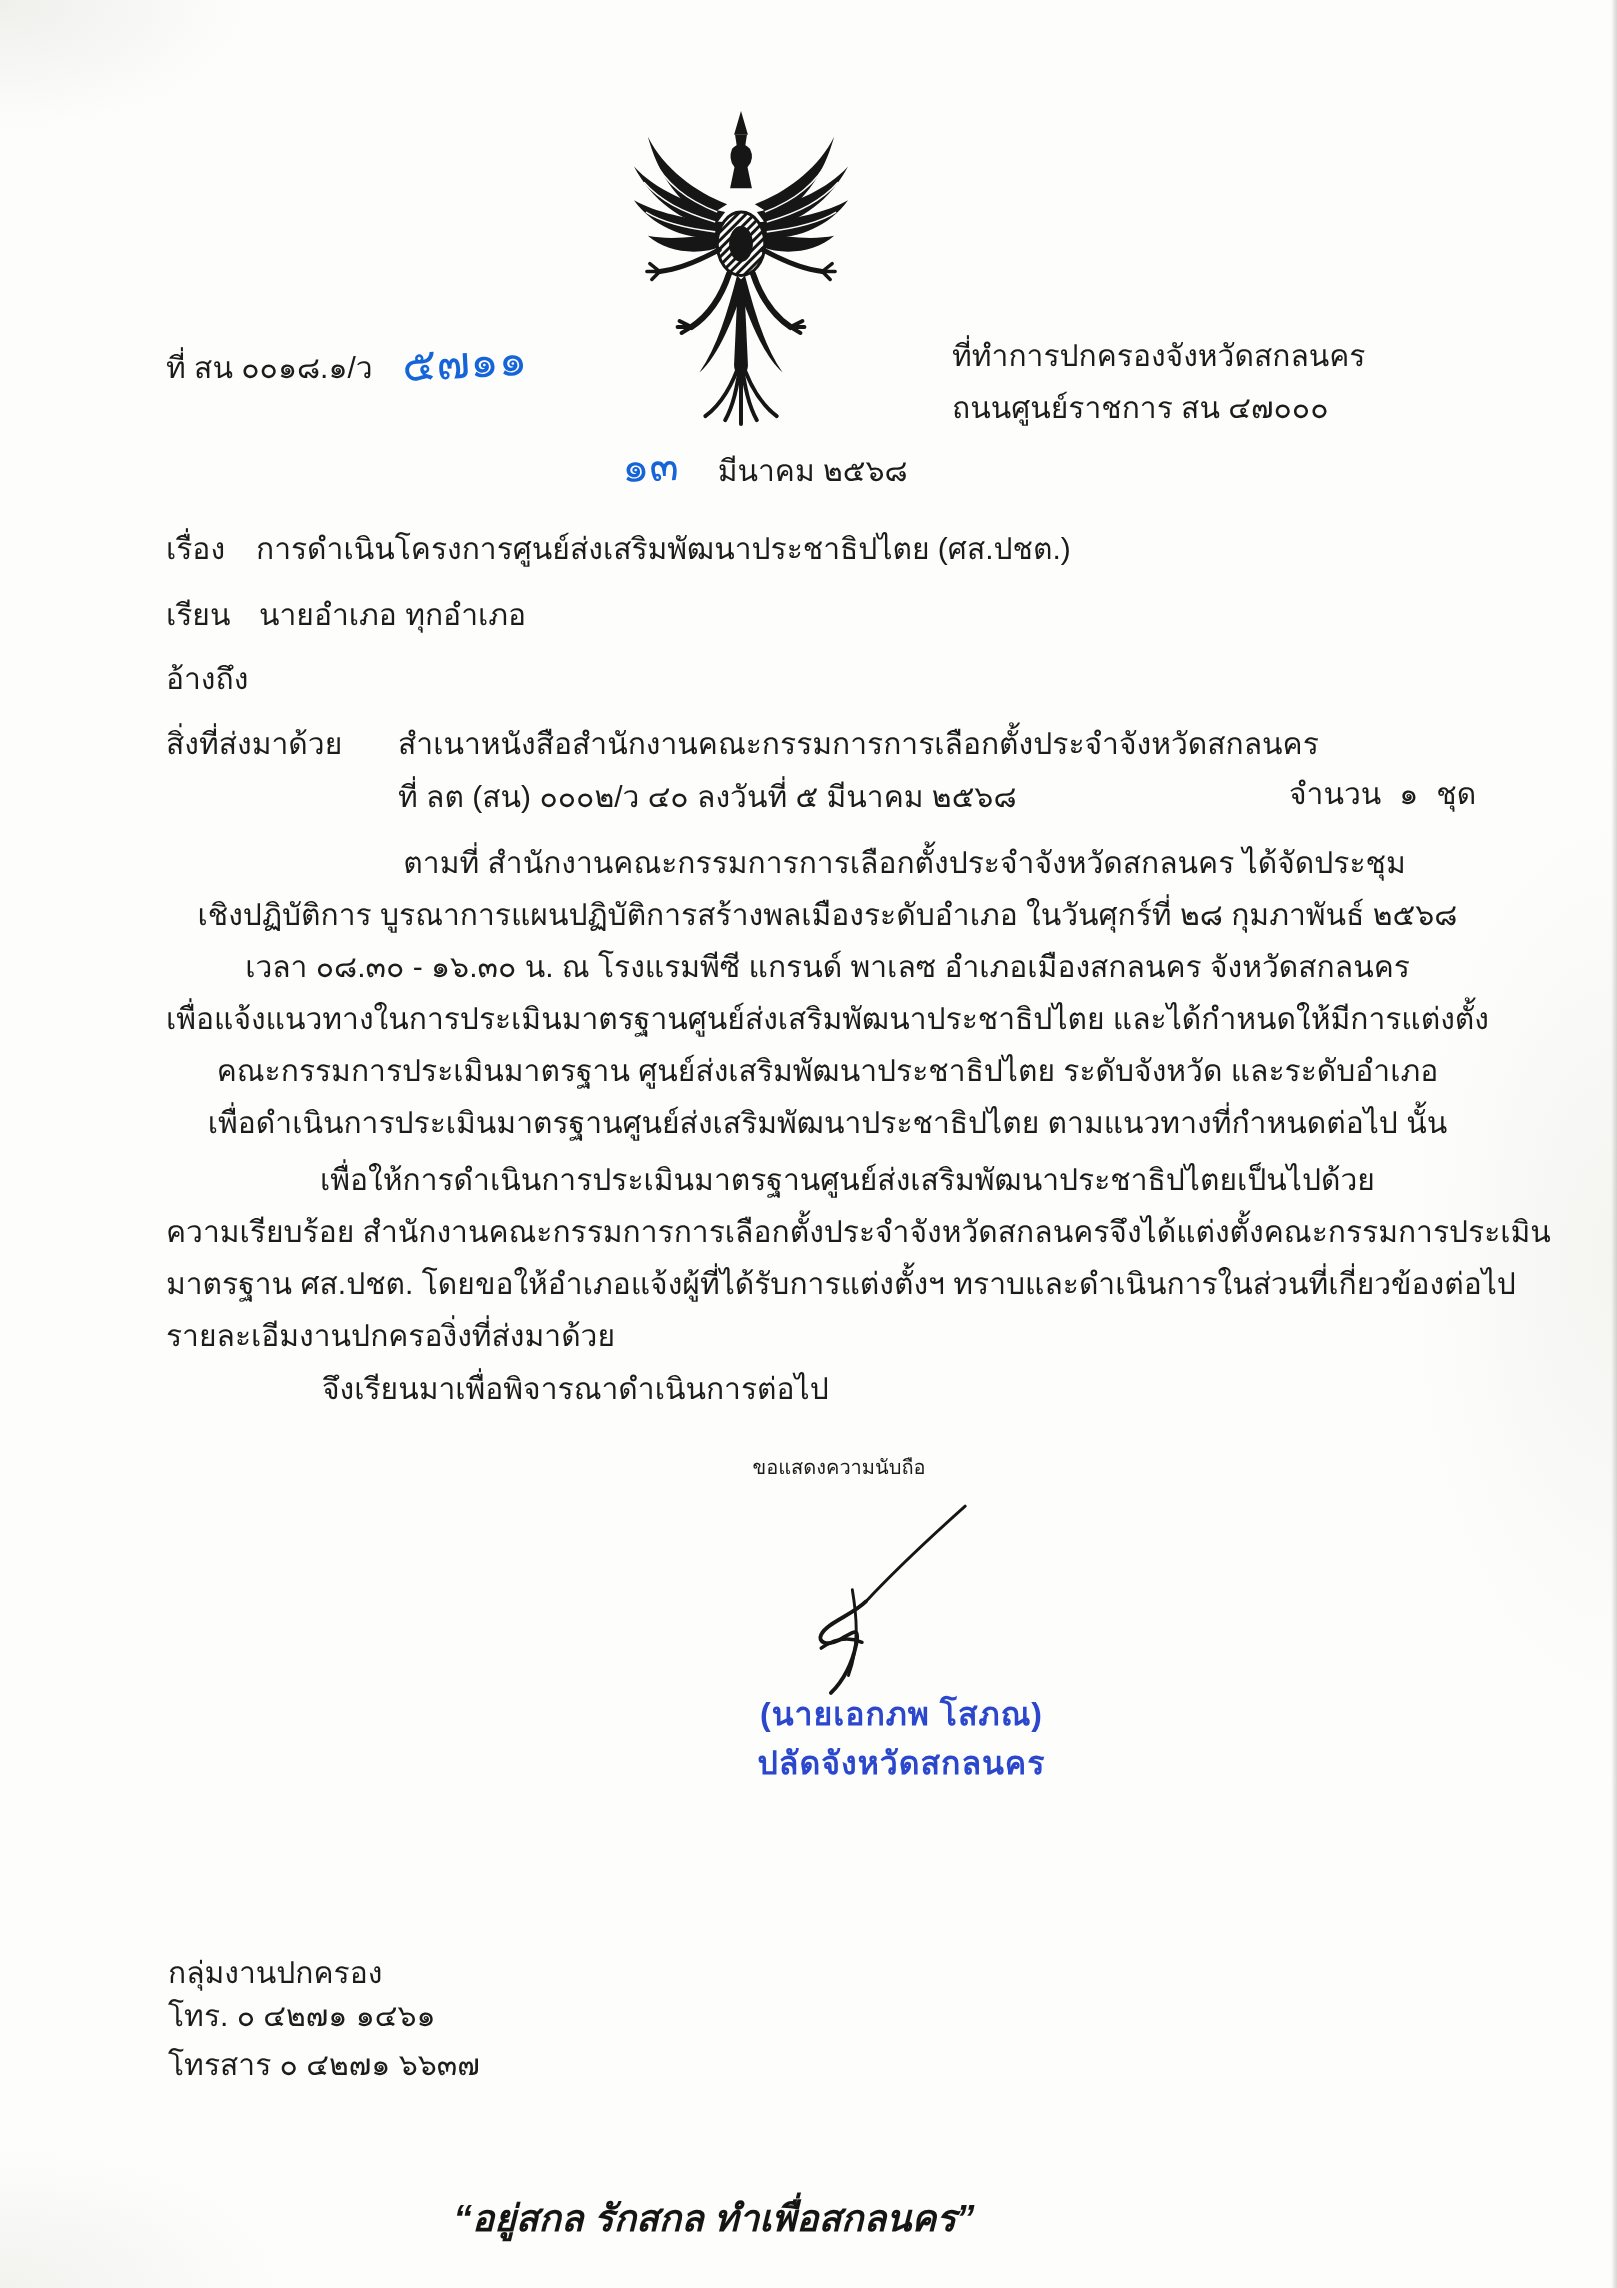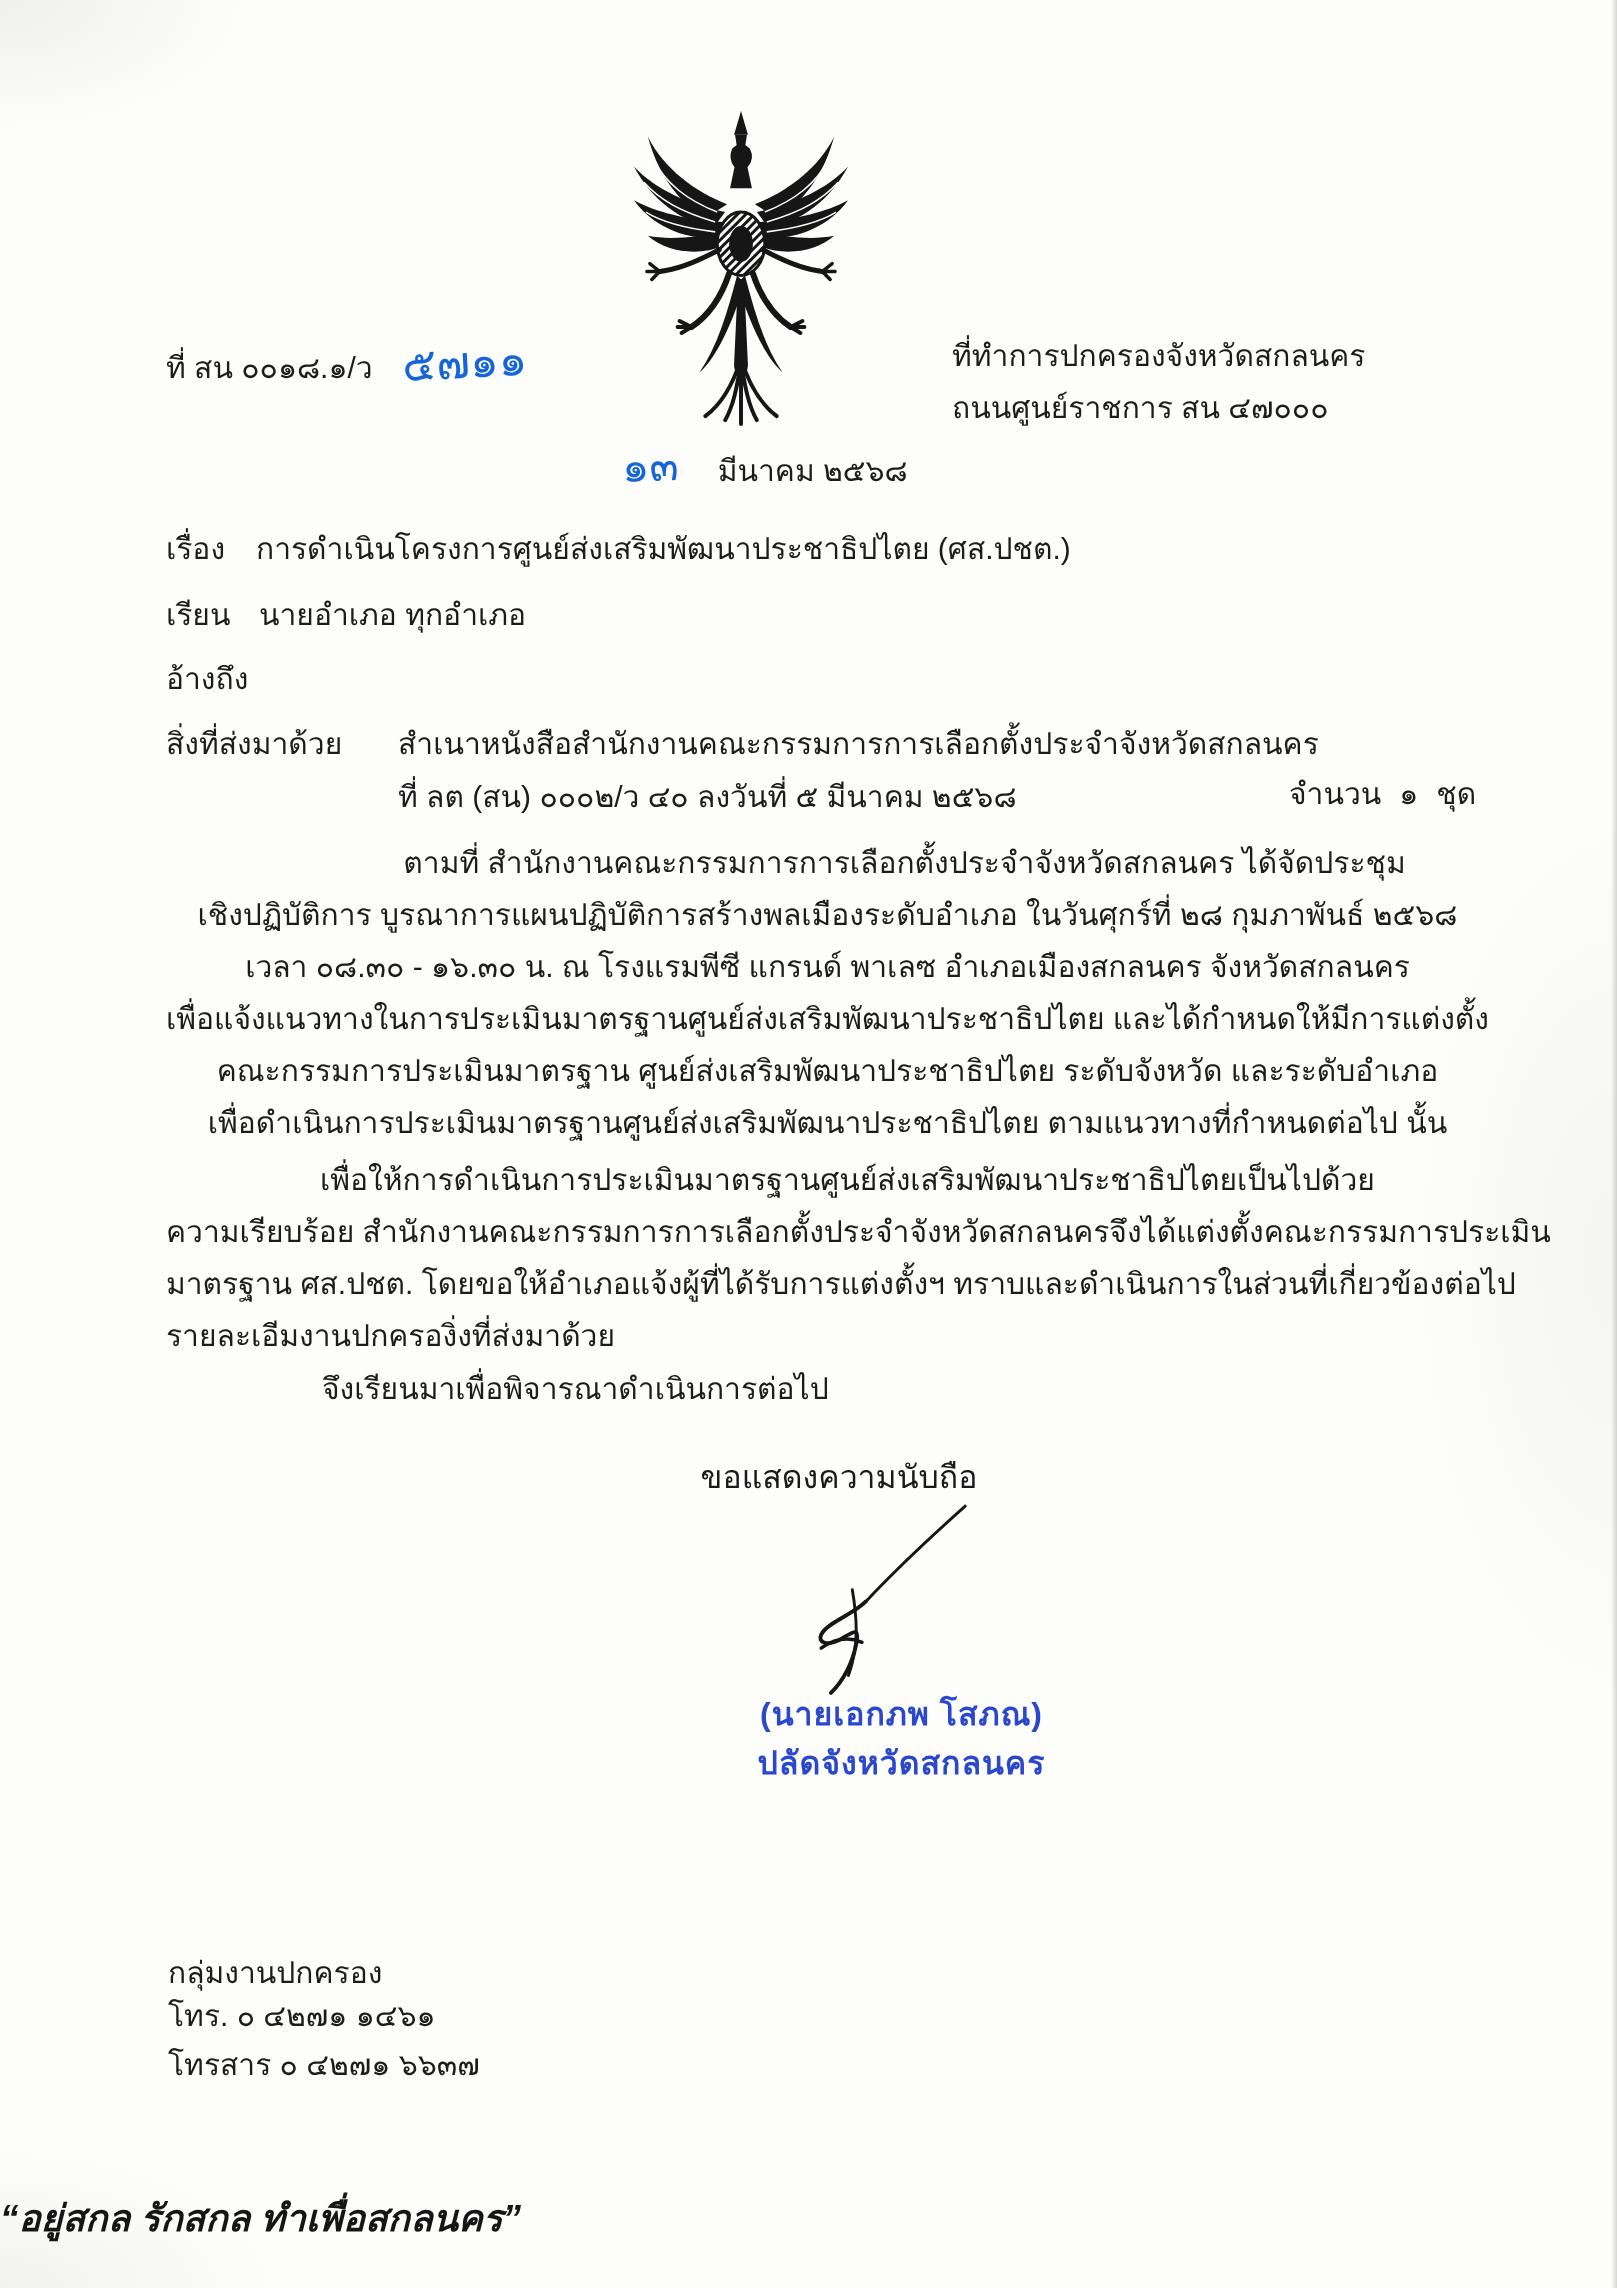--- a/index.html
+++ b/index.html
@@ -17,22 +17,22 @@
   .txt{position:absolute;font-size:30px;line-height:39px;white-space:nowrap;color:#1c1c1c;}
   .para{position:absolute;font-size:30px;color:#1c1c1c;}
   .para > div{height:52px;line-height:52px;white-space:nowrap;}
   .indent1{text-indent:154px;}
   .hand{color:#1565d8;font-size:45px;display:inline-block;transform:rotate(-3deg);
     font-family:"DejaVu Sans",sans-serif;}
   .hand-day{color:#1565d8;font-size:43px;display:inline-block;transform:rotate(-2deg);
     font-family:"DejaVu Sans",sans-serif;}
   .stamp{position:absolute;color:#2b47cc;font-weight:bold;font-size:32px;line-height:43px;
     text-align:center;white-space:nowrap;letter-spacing:1px;}
-  .salutation{position:absolute;font-size:32px;text-align:center;white-space:nowrap;}
-  .slogan{position:absolute;left:0;width:1428px;font-size:37px;
+  .salutation{position:absolute;font-size:20px;text-align:center;white-space:nowrap;}
+  .slogan{position:absolute;left:0;width:1428px;text-align:center;font-size:37px;
     font-weight:bold;font-style:italic;white-space:nowrap;color:#151515;}
   .office div{height:52px;line-height:52px;margin-left:30px;}
 </style>
 </head>
 <body>
 
 <div class="page">
   <div class="edge-shadow"></div>
 
   <svg class="txt" style="left:619px;top:109px;" width="244" height="327" viewBox="0 0 240 330">

